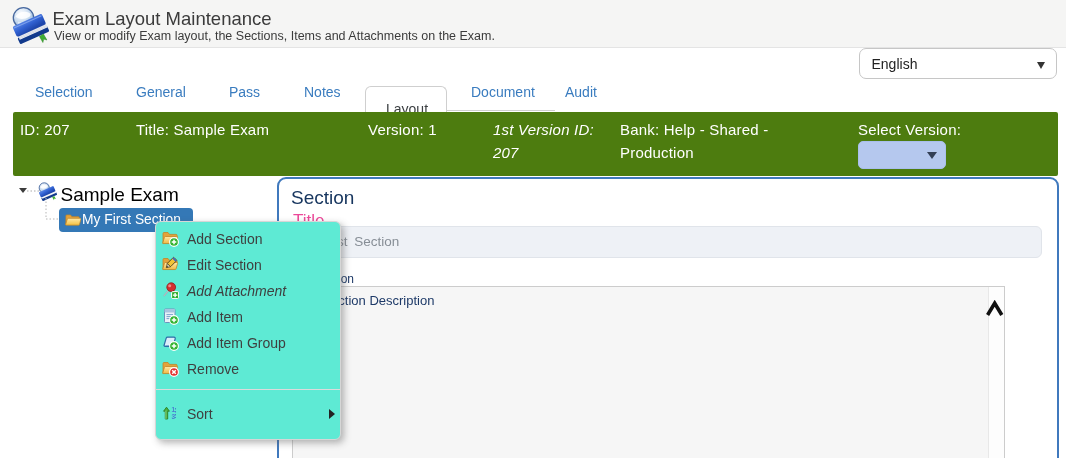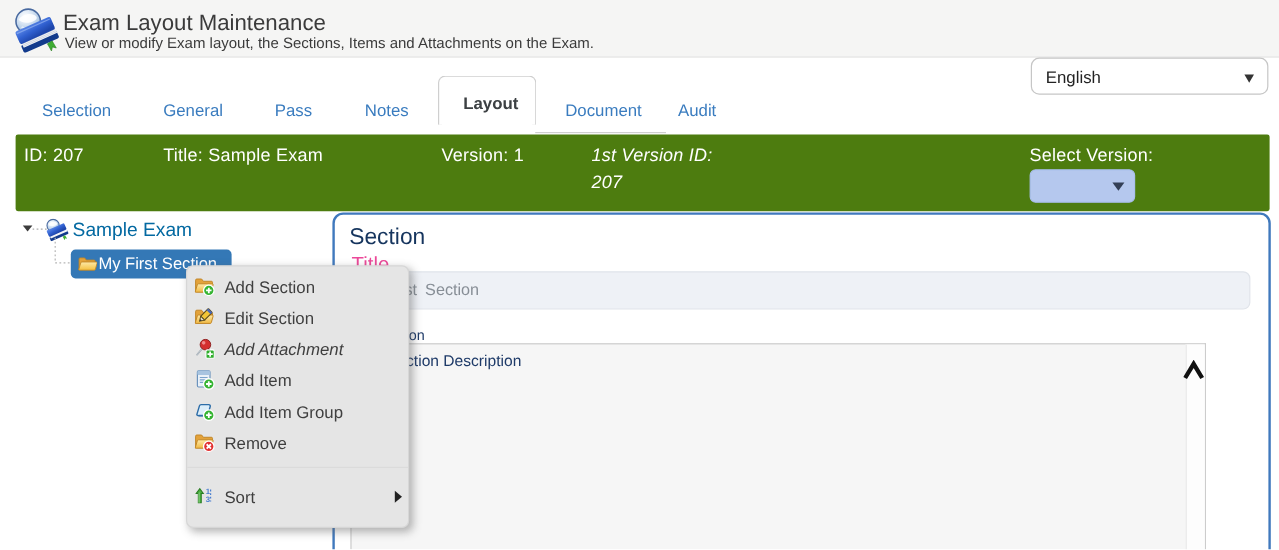--- a/index.html
+++ b/index.html
@@ -10,49 +10,49 @@
 
 #hdr { position:absolute; left:0; top:0; width:1066px; height:48px; background:#f5f5f4; border-bottom:1px solid #e4e4e4; }
 #hdr-title { position:absolute; left:52.5px; top:7.5px; font-size:18.5px; color:#3b3b3b; }
 #hdr-sub { position:absolute; left:54px; top:29px; font-size:12.5px; color:#3b3b3b; }
 #lang { position:absolute; left:859px; top:8px; width:198px; height:31px; background:#fff; border:1px solid #c6c6c6; border-radius:7px;margin-top:40px; }
 #lang span { position:absolute; left:11.5px; top:6.5px; font-size:14px; color:#222; }
 #lang .tri { position:absolute; right:11px; top:13px; width:0; height:0; border-left:4.5px solid transparent; border-right:4.5px solid transparent; border-top:7px solid #333; }
 
 
 .tab { position:absolute; top:84px; font-size:14px; color:#3a7cbf; }
-#tab-active { position:absolute; left:365px; top:63px; width:82px; height:41px; background:#fff; border:1px solid #cfcfcf; border-bottom:none; border-radius:6px 6px 0 0;font-weight:bold; }
+#tab-active { position:absolute; left:365px; top:86px; width:82px; height:41px; background:#fff; border:1px solid #cfcfcf; border-bottom:none; border-radius:6px 6px 0 0; }
 #tab-active span { position:absolute; left:20px; top:14px; font-size:14px; color:#3c4043; }
 #tabline { position:absolute; left:446px; top:109.5px; width:109px; height:1px; background:#cfcfcf; }
 
 
 #bar { position:absolute; left:13px; top:112px; width:1045px; height:63.5px; background:#4d7c0f; border-radius:2px; color:#fff; font-size:14px; }
 #bar .c { position:absolute; top:6px; font-size:15px; letter-spacing:0.2px; line-height:23px; }
 #barsel { position:absolute; left:845px; top:29px; width:88px; height:28px; background:#b5c8ee; border:1px solid #a9bfec; border-radius:5px; }
 #barsel .tri { position:absolute; left:68px; top:10px; width:0; height:0; border-left:5px solid transparent; border-right:5px solid transparent; border-top:7px solid #333f56; }
 
 
 #tree-exp { position:absolute; left:19px; top:188px; width:0; height:0; border-left:4px solid transparent; border-right:4px solid transparent; border-top:5.5px solid #3c3c3c; }
-#tree-lbl1 { position:absolute; left:60.5px; top:184px; font-size:16px; color:#0369a1; }
+#tree-lbl1 { position:absolute; left:60.5px; top:184px; font-size:19px; color:#000000; }
 #tree-sel { position:absolute; left:59px; top:208px; width:134px; height:23.5px; background:#3478b6; border-radius:4px; }
 #tree-sel span { position:absolute; left:23px; top:3.5px; font-size:13.8px; color:#fff; }
 
 
 #panel { position:absolute; left:277px; top:177px; width:782px; height:300px; background:#fff; border:2px solid #4079bd; border-radius:9px; }
 #p-h { position:absolute; left:291px; top:187px; font-size:19px; color:#16355e; }
 #p-title { position:absolute; left:293px; top:210.5px; font-size:17px; color:#ec4899; }
 #p-input { position:absolute; left:292px; top:226px; width:750px; height:32px; background:#eef1f6; border:1px solid #e0e4ea; border-radius:6px; }
 #p-input span { position:absolute; left:3.5px; top:7px; font-size:13.5px; color:#878e96; word-spacing:3px; }
 #p-desc { position:absolute; left:294px; top:272px; font-size:12px; color:#1e3a68; }
 #p-ta { position:absolute; left:292px; top:286px; width:713px; height:172px; background:#f6f6f6; border:1px solid #cccccc; border-bottom:none; }
 #p-ta .txt { position:absolute; left:8.5px; top:6px; font-size:13px; color:#1e3a68; }
 #p-sb { position:absolute; left:695px; top:0; width:16px; height:172px; background:#fdfdfd; border-left:1px solid #e8e8e8; }
 
 
-#menu { position:absolute; left:155px; top:221px; width:186px; height:219px; background:#e5e5e5; border:1px solid #d6d6d6; border-radius:6px; box-shadow:3px 3px 7px rgba(90,90,90,0.45); }
+#menu { position:absolute; left:155px; top:221px; width:186px; height:219px; background:#5eead4; border:1px solid #d6d6d6; border-radius:6px; box-shadow:3px 3px 7px rgba(90,90,90,0.45); }
 .mi { position:absolute; left:0; width:100%; height:26px; }
 .mi svg { position:absolute; left:6px; top:5px; }
 .mi span { position:absolute; left:31px; top:5.5px; font-size:14px; color:#3f3f3f; }
 #msep { position:absolute; left:0; top:167px; width:100%; height:1px; background:#dbdbdb; }
 #m-sort .sub { position:absolute; left:173px; top:9px; width:0; height:0; border-top:5px solid transparent; border-bottom:5px solid transparent; border-left:6px solid #222; }
 </style>
 </head>
 <body>
 <div id="page">
 
@@ -122,20 +122,21 @@
     </div>
   <div class="tab" style="left:471px;">Document</div>
   <div class="tab" style="left:565px;">Audit</div>
   <div id="tabline"></div>
 
   <div id="bar">
     <div class="c" style="left:7px;">ID: 207</div>
     <div class="c" style="left:123px;">Title: Sample Exam</div>
     <div class="c" style="left:355px;">Version: 1</div>
     <div class="c" style="left:480px;font-style:italic;">1st Version ID:<br>207</div>
+    <div class="c" style="left:607px;">Bank: Help - Shared -<br>Production</div>
     <div class="c" style="left:845px;">Select Version:</div>
     <div id="barsel">
         <div class="tri"></div>
       </div>
   </div>
 
   <div id="panel"></div>
   <div id="p-h">Section</div>
   <div id="p-title">Title</div>
   <div id="p-input">

